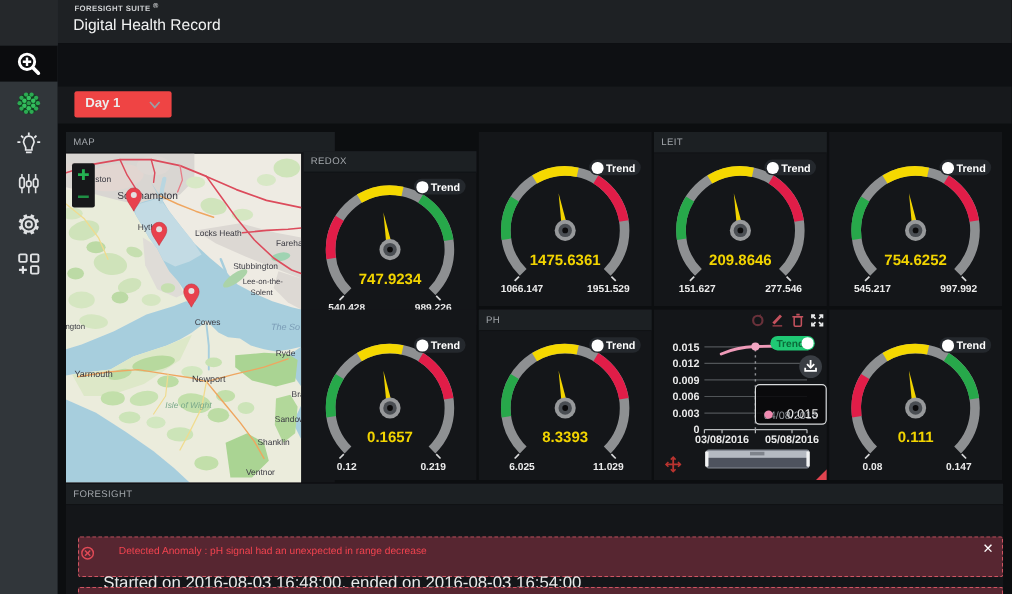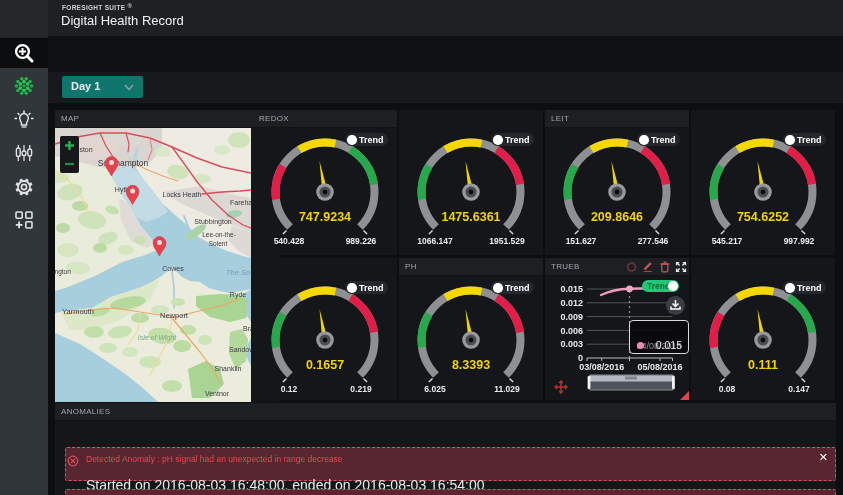--- a/index.html
+++ b/index.html
@@ -1,18 +1,18 @@
 <!DOCTYPE html>
 <html><head><meta charset="utf-8"><style>*{margin:0;padding:0;box-sizing:border-box}html,body{width:843px;height:495px;overflow:hidden;background:#0c0e10;font-family:"Liberation Sans",sans-serif}.panel{position:absolute;background:#141619}.phead{height:18px;background:#1c2023;border-bottom:1px solid #101214;color:#a2a6ab;font-size:8px;line-height:18px;padding-left:6px;letter-spacing:0.3px}</style></head><body>
 <div style="position:absolute;left:48px;top:0;width:795px;height:36px;background:#1e2124"></div>
 <div style="position:absolute;left:62px;top:3px;font-size:6.5px;font-weight:bold;color:#ced0d2;letter-spacing:0.3px">FORESIGHT SUITE <span style="font-size:6px;vertical-align:2px">®</span></div>
 <div style="position:absolute;left:61px;top:13px;font-size:13px;color:#f2f3f3">Digital Health Record</div>
 <div style="position:absolute;left:48px;top:36px;width:795px;height:36px;background:#0e1013"></div>
 <div style="position:absolute;left:48px;top:72px;width:795px;height:31px;background:#17191c"></div>
-<div style="position:absolute;left:62px;top:76px;width:81px;height:22px;background:#0f766e;border-radius:2px">
+<div style="position:absolute;left:62px;top:76px;width:81px;height:22px;background:#ef4444;border-radius:2px">
     <div style="position:absolute;left:9px;top:4px;font-size:11px;font-weight:bold;color:#eceded">Day 1</div>
     <svg width="10" height="7" style="position:absolute;right:9px;top:8px">
       <path d="M 1 1 L 5 5.5 L 9 1" stroke="#9aa0a6" stroke-width="1.4" fill="none"></path>
     </svg>
   </div>
 <div style="position:absolute;left:0;top:0;width:48px;height:495px;background:#31363a"></div>
 <div style="position:absolute;left:0;top:0;width:48px;height:38px;background:#25282b"></div>
 <div style="position:absolute;left:0;top:38px;width:48px;height:30px;background:#0b0c0e"></div>
 <svg width="26" height="26" style="position:absolute;left:11px;top:41px">
     <circle cx="11.5" cy="10.5" r="6.4" stroke="#fff" stroke-width="2.4" fill="none"></circle>
@@ -178,21 +178,21 @@
       <g transform="translate(104.5,115)">
         <path d="M 0 13 C -2.5 8 -6.4 4.5 -6.4 0 A 6.4 6.4 0 1 1 6.4 0 C 6.4 4.5 2.5 8 0 13 Z" fill="#e8414d" stroke="#c2303c" stroke-width="0.5"></path>
         <circle cx="0" cy="-0.5" r="2.5" fill="#e3e0e0"></circle>
       </g>
       <rect x="5" y="8" width="19" height="37" fill="#17181a" rx="2"></rect>
       <line x1="10" y1="17.5" x2="19" y2="17.5" stroke="#25b352" stroke-width="2.4"></line>
       <line x1="14.5" y1="13" x2="14.5" y2="22" stroke="#25b352" stroke-width="2.4"></line>
       <line x1="10" y1="36" x2="19" y2="36" stroke="#1f8f44" stroke-width="2.2"></line>
     </svg>
   </div>
-<div class="panel" style="left:253px;top:110px;width:144px;height:145px">
+<div class="panel" style="left:253px;top:126px;width:144px;height:145px">
     <div class="phead">REDOX</div>
     <svg width="144" height="124" style="position:absolute;left:0;top:18px">
       <path d="M 37.00 99.00 A 49.5 49.5 0 1 1 107.00 99.00" stroke="#8e9092" stroke-width="8" fill="none"></path>
       <path d="M 23.05 71.36 A 49.5 49.5 0 0 1 30.00 37.81" stroke="#e11d48" stroke-width="8" fill="none"></path>
       <path d="M 46.47 21.59 A 49.5 49.5 0 0 1 82.42 15.61" stroke="#f5d800" stroke-width="8" fill="none"></path>
       <path d="M 97.53 21.59 A 49.5 49.5 0 0 1 120.89 56.26" stroke="#27a84a" stroke-width="8" fill="none"></path>
       <line x1="33.5" y1="102.5" x2="29.9" y2="106.1" stroke="#d8d9da" stroke-width="1.4"></line>
       <line x1="110.5" y1="102.5" x2="114.1" y2="106.1" stroke="#d8d9da" stroke-width="1.4"></line>
       <polygon points="66.5,33.0 69.4,64.5 74.6,63.5" fill="#f2d400"></polygon>
       <circle cx="72" cy="64" r="8.8" fill="#97999b"></circle>
@@ -308,21 +308,20 @@
       <text x="72" y="92.5" text-anchor="middle" font-size="12.5" font-weight="bold" fill="#f2d400" font-family="Liberation Sans, sans-serif">8.3393</text>
       <text x="36" y="115.5" text-anchor="middle" font-size="8.5" font-weight="bold" fill="#ececec" font-family="Liberation Sans, sans-serif">6.025</text>
       <text x="108" y="115.5" text-anchor="middle" font-size="8.5" font-weight="bold" fill="#ececec" font-family="Liberation Sans, sans-serif">11.029</text>
     </svg>
     <div style="position:absolute;top:23px;right:9px;width:43px;height:13px;background:#24282d;border-radius:7px">
       <div style="position:absolute;left:2px;top:2px;width:9.5px;height:9.5px;border-radius:50%;background:#fff"></div>
       <div style="position:absolute;left:14px;top:1.5px;font-size:9px;font-weight:bold;color:#fff">Trend</div>
     </div>
   </div>
 <div class="panel" style="left:545px;top:258px;width:144px;height:142px">
-    <div class="phead">TRUEB</div>
     <svg width="64" height="14" style="position:absolute;left:80px;top:2px">
       <circle cx="6.5" cy="7" r="3.9" stroke="#69313a" stroke-width="1.8" fill="none"></circle>
       <path d="M 6.5 3.1 L 9 1.9 L 9 5 Z" fill="#69313a"></path>
       <line x1="19.5" y1="9.5" x2="25.8" y2="3" stroke="#c4525e" stroke-width="2.4"></line>
       <line x1="18.8" y1="11.5" x2="26.8" y2="11.5" stroke="#a8434e" stroke-width="1.1"></line>
       <rect x="36.8" y="4" width="6" height="7.8" rx="1" stroke="#c4525e" stroke-width="1.3" fill="none"></rect>
       <line x1="35.3" y1="4" x2="44.3" y2="4" stroke="#c4525e" stroke-width="1.3"></line>
       <line x1="38.6" y1="2.2" x2="41.4" y2="2.2" stroke="#c4525e" stroke-width="1.3"></line>
       <line x1="54.6" y1="5.6" x2="51.8" y2="2.8" stroke="#e8e9ea" stroke-width="1.4"></line>
       <path d="M 51.6 5.2 L 51.6 2.5999999999999996 L 54.2 2.5999999999999996" stroke="#e8e9ea" stroke-width="1.4" fill="none"></path>
@@ -399,24 +398,24 @@
       <text x="72" y="92.5" text-anchor="middle" font-size="12.5" font-weight="bold" fill="#f2d400" font-family="Liberation Sans, sans-serif">0.111</text>
       <text x="36" y="115.5" text-anchor="middle" font-size="8.5" font-weight="bold" fill="#ececec" font-family="Liberation Sans, sans-serif">0.08</text>
       <text x="108" y="115.5" text-anchor="middle" font-size="8.5" font-weight="bold" fill="#ececec" font-family="Liberation Sans, sans-serif">0.147</text>
     </svg>
     <div style="position:absolute;top:23px;right:9px;width:43px;height:13px;background:#24282d;border-radius:7px">
       <div style="position:absolute;left:2px;top:2px;width:9.5px;height:9.5px;border-radius:50%;background:#fff"></div>
       <div style="position:absolute;left:14px;top:1.5px;font-size:9px;font-weight:bold;color:#fff">Trend</div>
     </div>
   </div>
 <div class="panel" style="left:55px;top:403px;width:781px;height:92px;overflow:hidden">
-    <div class="phead">ANOMALIES</div>
+    <div class="phead">FORESIGHT</div>
     <div style="position:absolute;left:10px;top:44px;width:771px;height:34px;background:#572631;border:1px dashed #cf5562;border-radius:2px">
       <svg width="12" height="12" style="position:absolute;left:1px;top:7px">
         <circle cx="6" cy="6" r="4.8" stroke="#e04a56" stroke-width="1.2" fill="none"></circle>
         <line x1="3.8" y1="3.8" x2="8.2" y2="8.2" stroke="#e04a56" stroke-width="1.2"></line>
         <line x1="8.2" y1="3.8" x2="3.8" y2="8.2" stroke="#e04a56" stroke-width="1.2"></line>
       </svg>
-      <div style="position:absolute;left:20px;top:6px;font-size:8.5px;color:#f2434f">Detected Anomaly : pH signal had an unexpected in range decrease</div>
+      <div style="position:absolute;left:33px;top:6px;font-size:8.5px;color:#f2434f">Detected Anomaly : pH signal had an unexpected in range decrease</div>
       <div style="position:absolute;left:20px;top:29px;font-size:14px;color:#e9eaea">Started on 2016-08-03 16:48:00, ended on 2016-08-03 16:54:00</div>
       <div style="position:absolute;right:7px;top:3px;font-size:11px;color:#fff">✕</div>
     </div>
     <div style="position:absolute;left:10px;top:86px;width:771px;height:20px;background:#572631;border:1px dashed #cf5562;border-radius:2px"></div>
   </div>
 </body></html>

